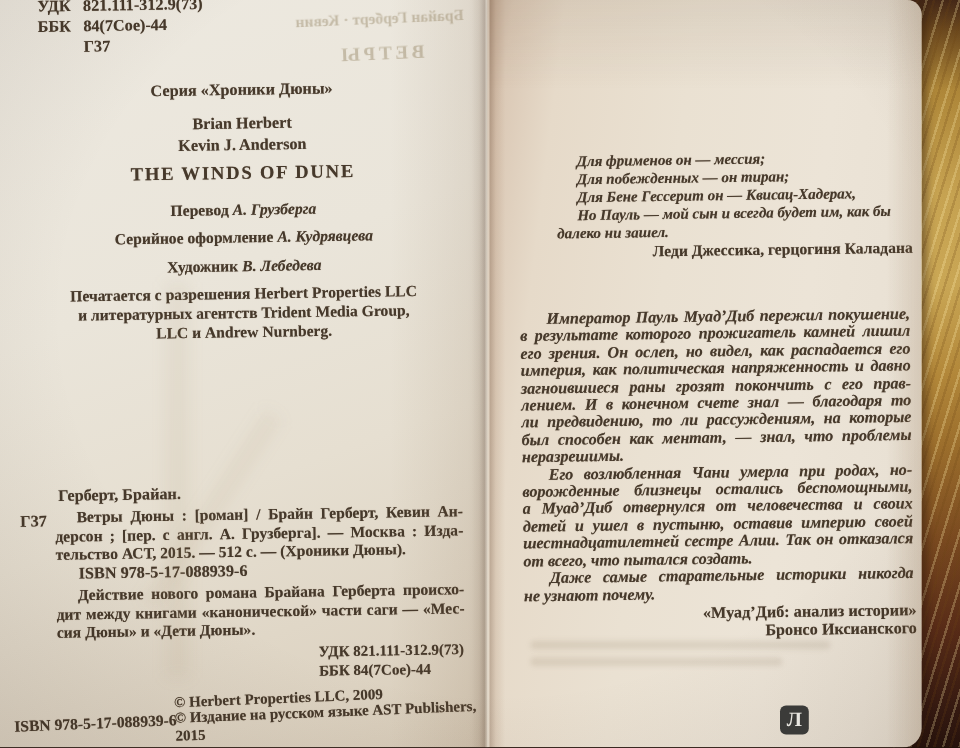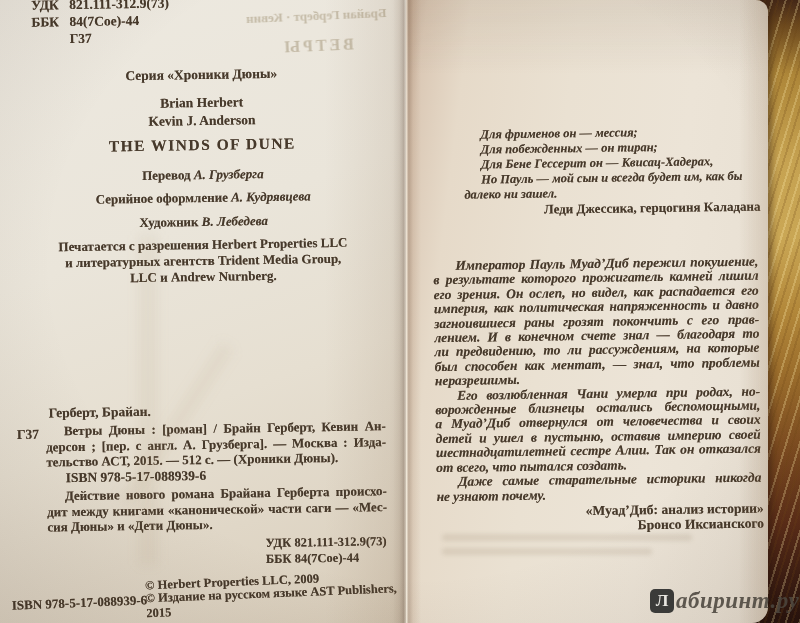--- a/index.html
+++ b/index.html
@@ -215,16 +215,15 @@
     </div>
     <div class="rp-smudge"></div>
     <div class="rp-smudge s2"></div>
   </div>
 
   <div class="gutter"></div>
   <div class="vignette"></div>
 
   <div class="watermark">
     <div class="wm-badge">Л</div>
-    <div class="wm-text">абиринт.ру</div>
   </div>
 
 </div>
 
 </body></html>

